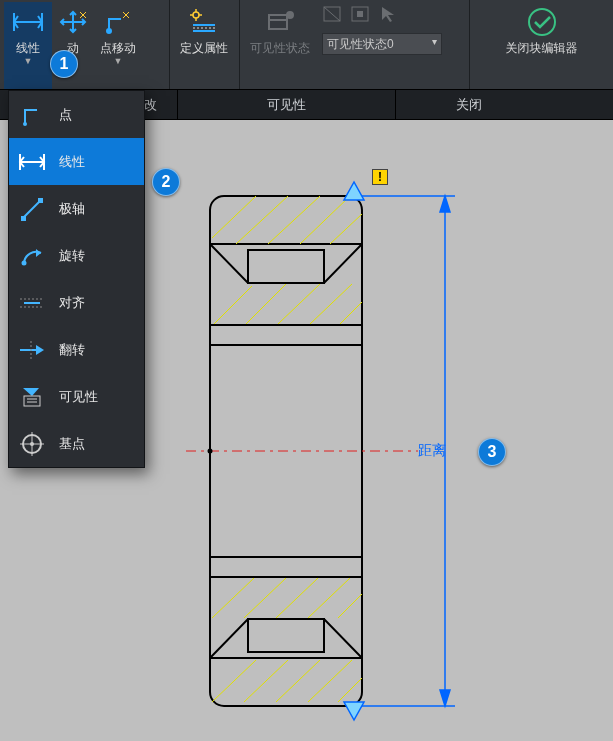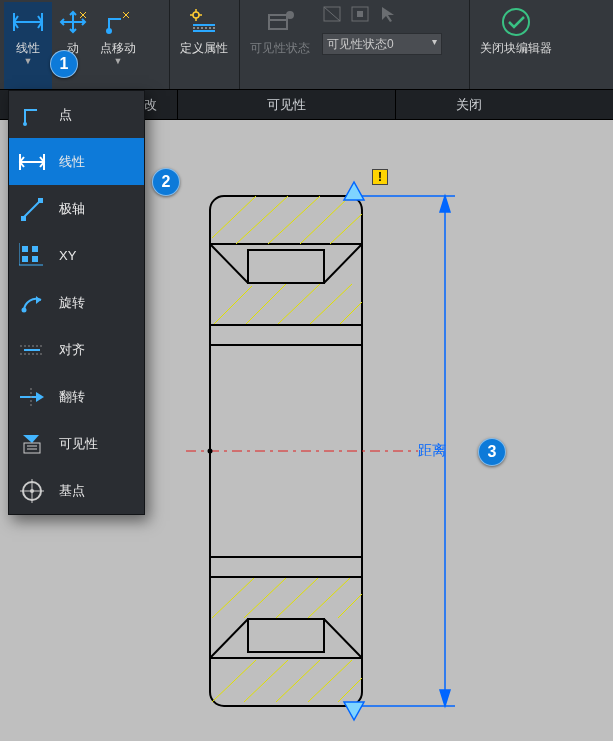--- a/index.html
+++ b/index.html
@@ -225,21 +225,21 @@
         </div>
         <div class="vis-combo">
           <span>可见性状态0</span>
           <span style="font-size:10px">▾</span>
         </div>
       </div>
     </div>
   </div>
 
   <div class="ribbon-group" style="flex:1;border-right:none">
-    <div class="ribbon-buttons" style="justify-content:flex-start">
+    <div class="ribbon-buttons" style="justify-content:center">
       <div class="ribbon-btn">
         <div class="ico">
           <svg width="34" height="34">
               <circle cx="17" cy="17" r="13" stroke="#39c183" stroke-width="2" fill="none"></circle>
           <polyline points="10,17 15,22 25,12" stroke="#39c183" stroke-width="2.5" fill="none"></polyline>
             </svg>
         </div>
         <span class="lbl">关闭块编辑器</span>
       </div>
     </div>
@@ -278,35 +278,20 @@
   </div>
   <div class="dd-item">
     <span class="dd-ico">
       <svg width="26" height="26">
           <line x1="4" y1="22" x2="22" y2="4" stroke="#43b5ff" stroke-width="2"></line>
       <rect x="2" y="20" width="5" height="5" fill="#43b5ff"></rect>
           <rect x="19" y="2" width="5" height="5" fill="#43b5ff"></rect>
         </svg>
     </span>
     <span>极轴</span>
-  </div>
-  <div class="dd-item">
-    <span class="dd-ico">
-      <svg width="26" height="26">
-          <g fill="#43b5ff">
-            <rect x="3" y="3" width="6" height="6"></rect>
-            <rect x="13" y="3" width="6" height="6"></rect>
-      <rect x="3" y="13" width="6" height="6"></rect>
-            <rect x="13" y="13" width="6" height="6"></rect>
-          </g>
-      <line x1="0" y1="22" x2="24" y2="22" stroke="#43b5ff"></line>
-          <line x1="0" y1="0" x2="0" y2="22" stroke="#43b5ff"></line>
-        </svg>
-    </span>
-    <span>XY</span>
   </div>
   <div class="dd-item">
     <span class="dd-ico">
       <svg width="26" height="26">
           <path d="M5 20 A12 12 0 0 1 22 10" stroke="#43b5ff" stroke-width="2" fill="none"></path>
       <polygon points="22,10 17,6 17,14" fill="#43b5ff"></polygon>
           <circle cx="5" cy="20" r="2.5" fill="#43b5ff"></circle>
         </svg>
     </span>
     <span>旋转</span>

